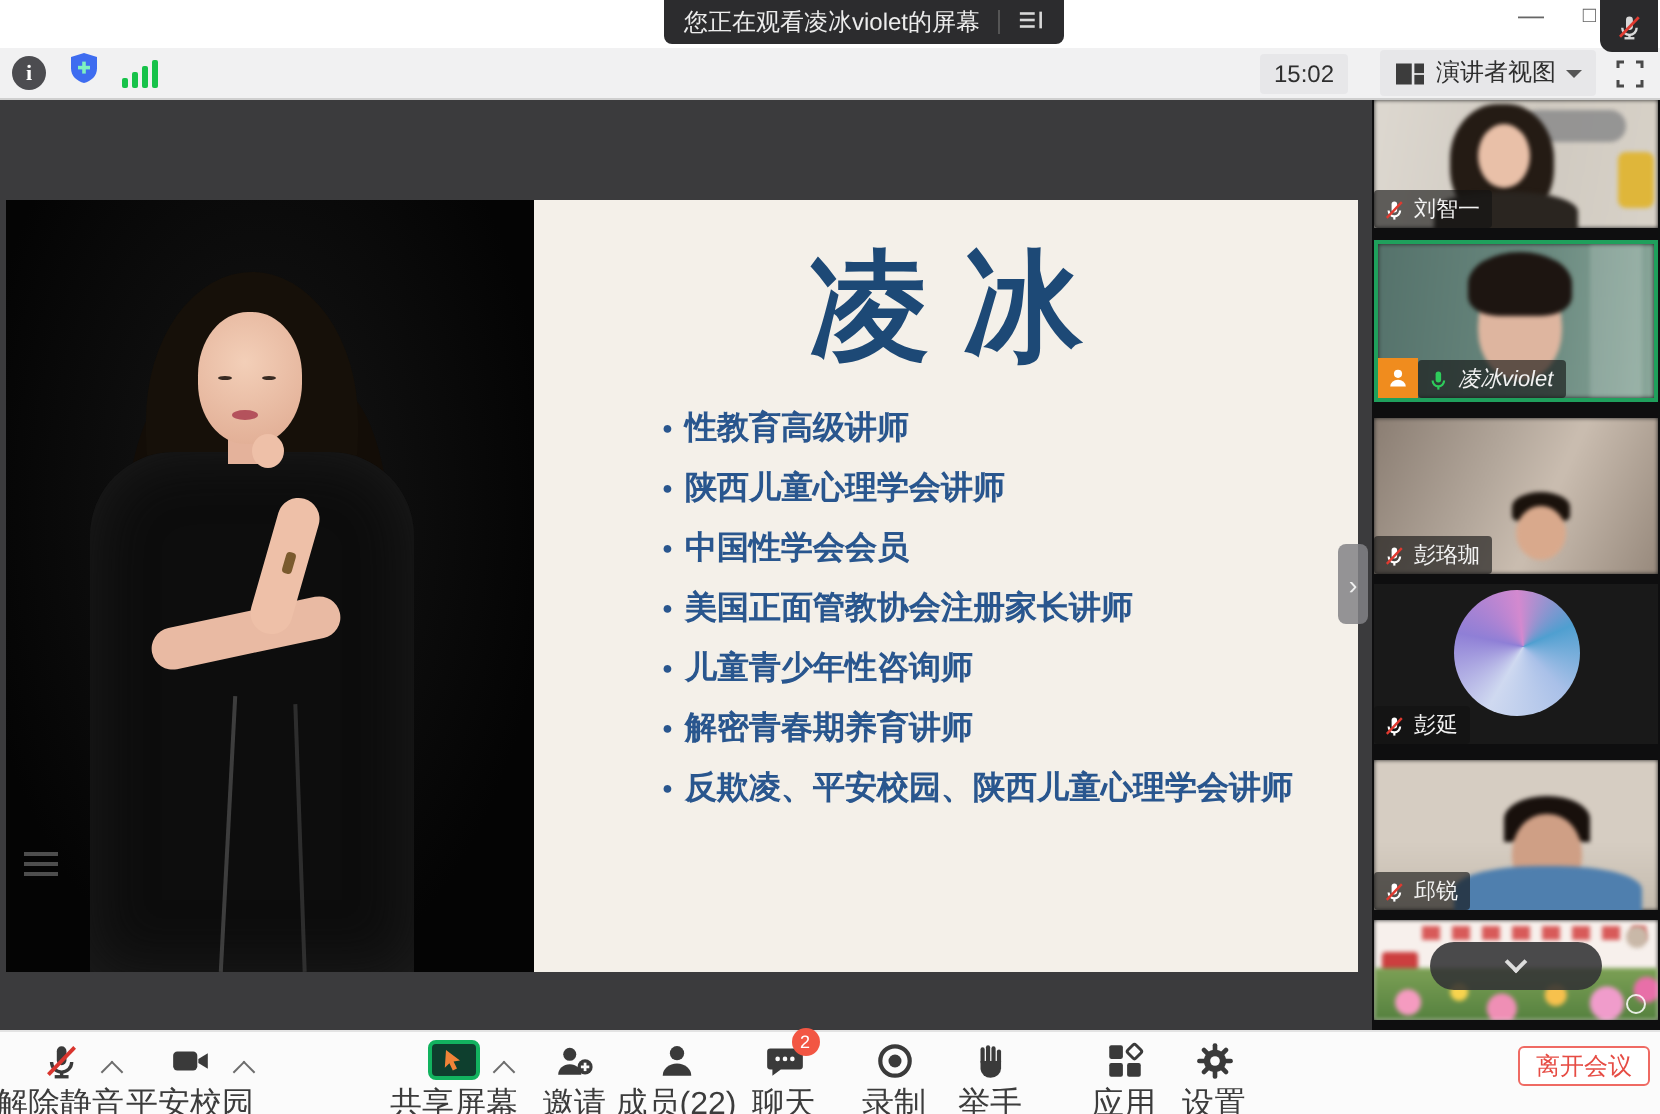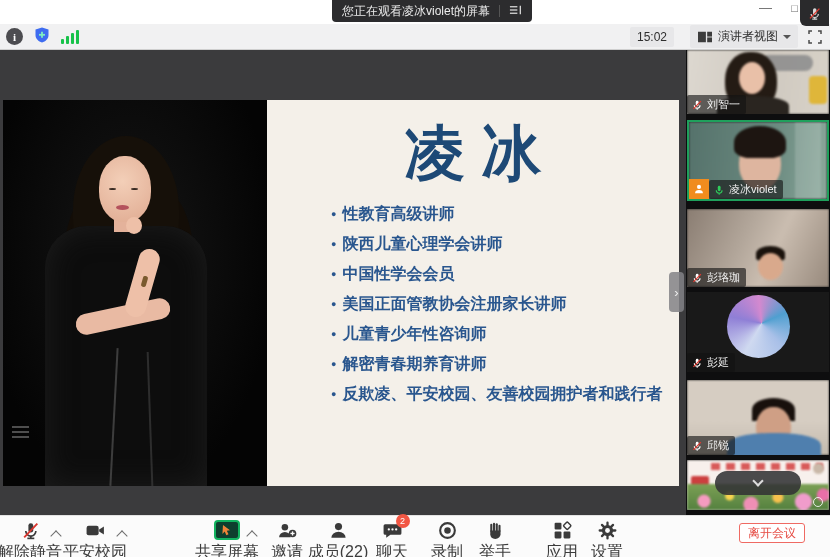--- a/index.html
+++ b/index.html
@@ -64,21 +64,21 @@
 
   .collapse-handle { position:absolute; right:2px; top:222px; width:15px; height:40px; background:rgba(130,130,134,.85);
     border-radius:4px; color:#efefef; font-size:13px; display:flex; align-items:center; justify-content:center; z-index:5; }
   .faint-menu { position:absolute; left:12px; top:376px; width:17px; height:12px; opacity:.55;
     background:repeating-linear-gradient(#8a8a8a 0 2px, transparent 2px 5px); }
 
   
   .sidebar { position:relative; width:144px; height:465px; background:#0e0e0f; }
   .thumb { position:relative; width:142px; margin-left:1px; overflow:hidden; background:#222; }
   .t1 { height:64px; }
-  .t2 { height:81px; margin-top:6px; border:2px solid #1fa05c; }
+  .t2 { height:81px; margin-top:6px; border:2px solid #1fa05c;font-style:italic; }
   .t3 { height:78px; margin-top:8px; }
   .t4 { height:80px; margin-top:5px; }
   .t5 { height:75px; margin-top:8px; }
   .t6 { height:50px; margin-top:5px; }
   .vbg { position:absolute; inset:0; }
   .soft { filter:blur(1.1px); }
   .namebar { position:absolute; left:0; bottom:0; display:flex; align-items:flex-end; z-index:6; }
   .namechip { display:flex; align-items:center; gap:4px; background:rgba(18,18,18,.62); border-radius:2px;
     padding:2px 6px 2px 4px; color:#f2f2f2; font-size:11px; height:19px; }
   .hostbadge { width:20px; height:20px; background:#f08c1e; display:flex; align-items:center; justify-content:center; }
@@ -127,21 +127,21 @@
   .bottom-toolbar { position:absolute; top:515px; left:0; width:830px; height:42px; background:#fbfbfb; border-top:1px solid #e3e3e3; }
   .tb-btn { position:absolute; top:3px; display:flex; flex-direction:column; align-items:center; gap:1px; cursor:default; }
   .tb-btn .lbl { font-size:16px; color:#3c3c3c; white-space:nowrap; }
   .ico-wrap { height:22px; display:flex; align-items:center; justify-content:center; position:relative; }
   .chev-up { position:absolute; top:16px; width:8px; height:8px; border-top:1.6px solid #6d6d6d; border-right:1.6px solid #6d6d6d;
     transform:rotate(-45deg); }
   .share-box { width:26px; height:20px; border:2px solid #12b35f; border-radius:4px; background:#0e3f2e;
     display:flex; align-items:center; justify-content:center; }
   .badge { position:absolute; top:-5px; right:-7px; min-width:14px; height:14px; border-radius:7px; background:#f25643;
     color:#fff; font-size:9px; display:flex; align-items:center; justify-content:center; padding:0 3px; }
-  .leave-btn { position:absolute; right:25px; top:7px; width:66px; height:20px; background:#fff; border:1px solid #ef6a63;
+  .leave-btn { position:absolute; right:5px; top:7px; width:66px; height:20px; background:#fff; border:1px solid #ef6a63;
     border-radius:3px; color:#e64c44; font-size:12px; display:flex; align-items:center; justify-content:center;text-align:center; }
 </style>
 </head>
 <body>
 
 <div class="window">
 
   <div class="titlestrip">
     <span class="win-ctrl win-min">—</span>
     <span class="win-ctrl win-max">□</span>
@@ -235,21 +235,21 @@
         </div>
         <div class="panel">
           <div class="slide-title">凌 冰</div>
           <ul class="bullets">
             <li>性教育高级讲师</li>
             <li>陕西儿童心理学会讲师</li>
             <li>中国性学会会员</li>
             <li>美国正面管教协会注册家长讲师</li>
             <li>儿童青少年性咨询师</li>
             <li>解密青春期养育讲师</li>
-            <li>反欺凌、平安校园、友善校园拥护者和践行者</li>
+            <li>反欺凌、平安校园、陕西儿童心理学会讲师</li>
           </ul>
         </div>
       </div>
       <div class="faint-menu"></div>
       <div class="collapse-handle">›</div>
     </div>
 
     <div class="sidebar">
 
       <div class="thumb t1">

